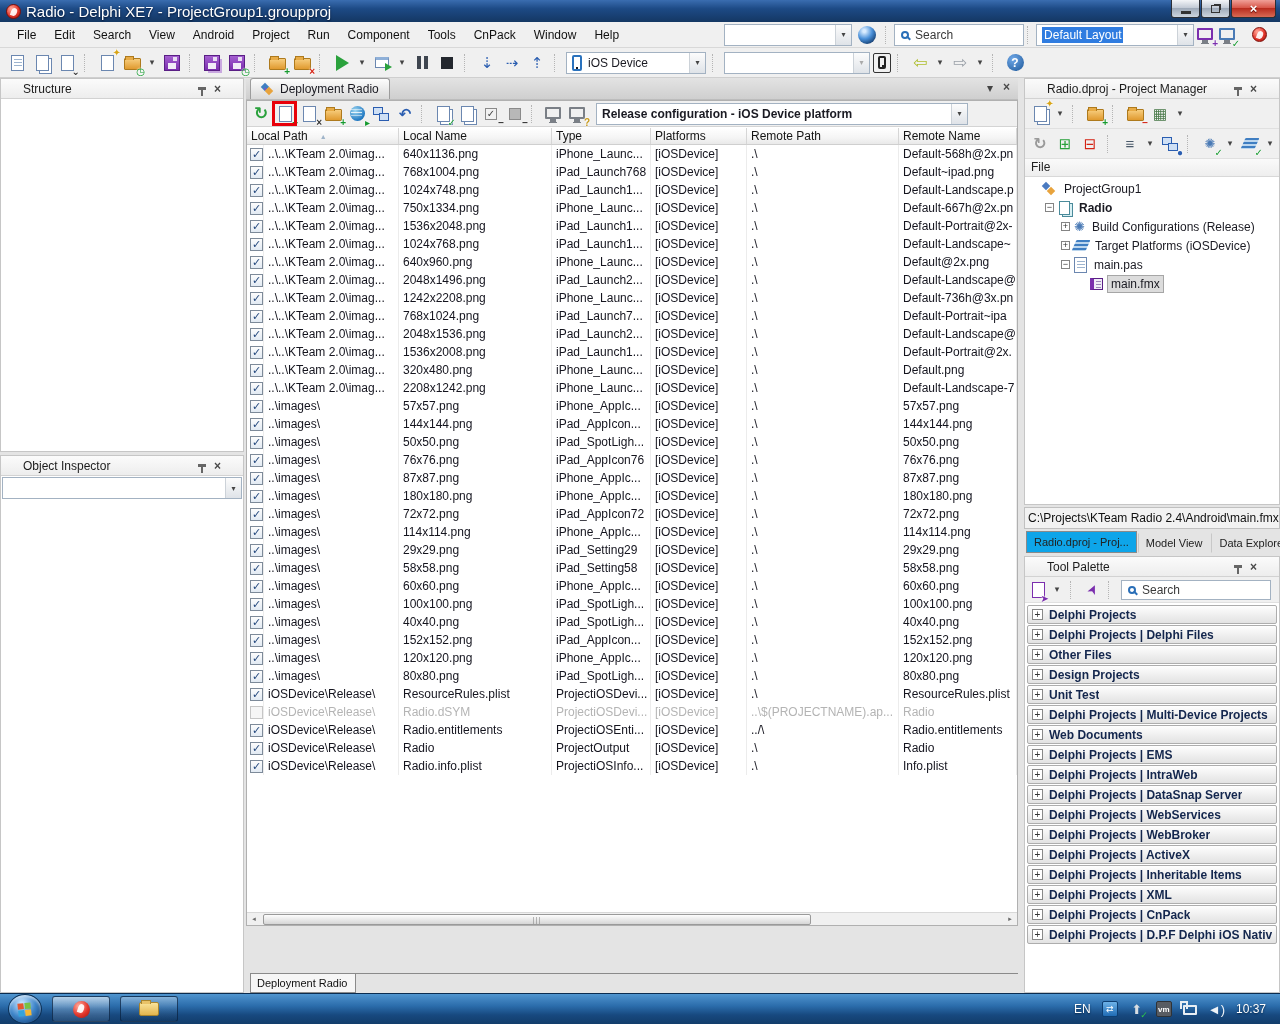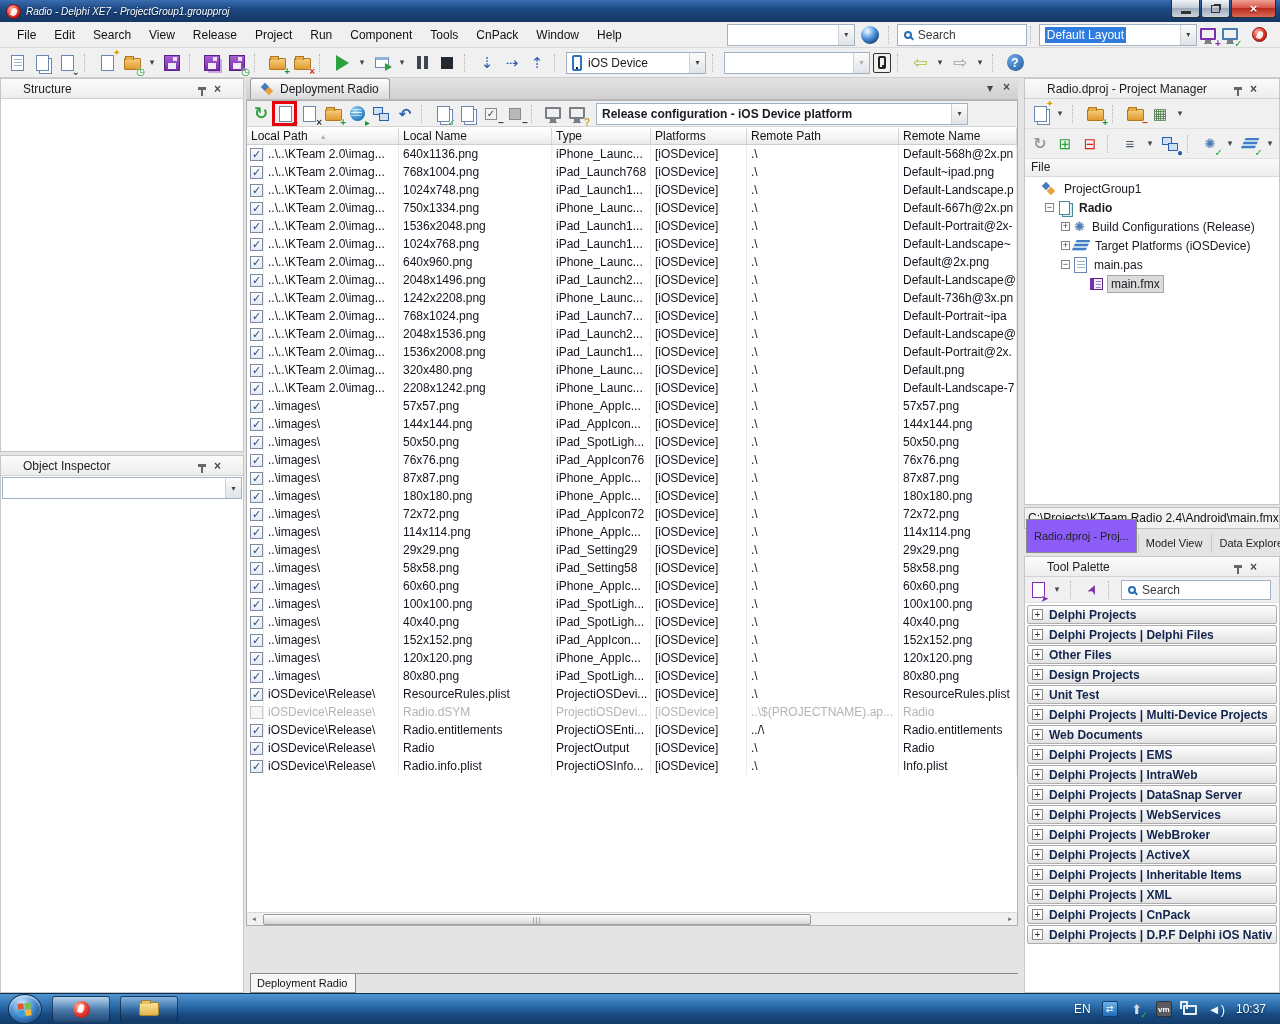--- a/index.html
+++ b/index.html
@@ -6,21 +6,21 @@
   html,body { width:1280px; height:1024px; overflow:hidden; }
   body { font-family:"Liberation Sans","DejaVu Sans",sans-serif; font-size:12px; color:#1a1a22; background:#e9e9e9; position:relative; }
 
   
   #titlebar { position:absolute; top:0; left:0; width:1280px; height:22px;
     background:linear-gradient(#3a6db0,#1d4a85 40%,#143763); display:flex; align-items:center; padding:0 4px; }
   .appicon { width:15px; height:15px; border-radius:50%;
     background:radial-gradient(circle at 35% 30%, #ff9d8f 8%, #e2362b 55%, #9e120c); border:1px solid #7e0e08; position:relative; margin:0 5px 0 2px; flex:none;}
   .appicon::after{ content:''; position:absolute; left:4px; top:3px; width:6px; height:8px; border-radius:50% 50% 50% 0;
     background:#fff; transform:rotate(20deg); opacity:.9;}
-  #titlebar .ttl { color:#fff; font-size:10px; text-shadow:0 1px 2px #00112e;font-style:italic; }
+  #titlebar .ttl { color:#fff; font-size:15px; text-shadow:0 1px 2px #00112e; }
   .winbtns { margin-left:auto; display:flex; gap:1px; align-self:flex-start; }
   .wb { width:29px; height:18px; border:1px solid #2b2f36; border-top:none; border-radius:0 0 3px 3px;
     background:linear-gradient(#f3f5f8,#c3cbd6 45%,#9ba7b6 46%,#cdd5df); display:flex; align-items:center; justify-content:center; }
   .wb.close { width:45px; background:linear-gradient(#f0a098,#d8574a 45%,#b7281b 46%,#d86a54); color:#fff; font-weight:bold; }
   .wb .minbar { width:10px; height:3px; background:#333; margin-top:7px; }
   .wb .rest { width:9px; height:8px; border:1px solid #333; background:transparent; box-shadow:2px -2px 0 -1px #333; }
   .wb.close span{ font-size:13px; line-height:13px; text-shadow:0 1px 1px #5e0a02;}
 
   
   #menubar { position:absolute; top:22px; left:0; width:1280px; height:26px; background:#f0f0f0;
@@ -147,21 +147,21 @@
   .i-proj::before { content:''; position:absolute; left:1px; top:0; width:9px; height:12px; background:#fff; border:1px solid #4a8a9a; box-shadow:3px 2px 0 -1px #d8f0f4, 3px 2px 0 0 #4a8a9a; }
   .i-gear { color:#4a7ab5; font-size:13px; line-height:1; flex:none; }
   .i-layers { width:14px; height:11px; flex:none; background:repeating-linear-gradient(#3f7ec2 0 2px, #bcd6ee 2px 4px); transform:skewX(-24deg); border-radius:1px; }
   .i-form { width:13px; height:12px; background:#f0ecf8; border:1px solid #5a1f85; border-left:4px solid #7b2fae; flex:none; position:relative;}
   .i-form::after { content:''; position:absolute; left:2px; top:2px; width:5px; height:1px; background:#9a86b8; box-shadow:0 3px 0 #9a86b8, 0 6px 0 #9a86b8; }
 
   #pm-status { position:absolute; top:429px; left:0; width:256px; height:22px; background:#f2f2f2; border:1px solid #c0c0c0;
     display:flex; align-items:center; padding:0 3px; white-space:nowrap; overflow:hidden; color:#101010; }
   #pm-tabs { position:absolute; top:451px; left:0; width:256px; height:24px; display:flex; align-items:flex-end; padding-left:2px; gap:1px; }
   .pmtab { height:20px; display:flex; align-items:center; padding:0 7px; font-size:11px; color:#222; border:1px solid transparent; white-space:nowrap; }
-  .pmtab.active { background:#8b5cf6; border:1px solid #8a8a8a; height:34px; }
+  .pmtab.active { background:#0ea5e9; border:1px solid #8a8a8a; height:22px; }
   .pmtab.plain { border-left:1px solid #c8c8c8; }
 
   #toolpalette { position:absolute; top:478px; left:0; width:256px; bottom:0; background:#fff; border:1px solid #c6c6c6; }
   .tp-toolbar { height:26px; background:#f0f0f0; border-bottom:1px solid #e0e0e0; display:flex; align-items:center; gap:4px; padding:0 4px; }
   .tp-search { width:150px; height:20px; }
   .cursor-g { color:#7b2fae; font-size:13px; display:inline-block; transform:rotate(-65deg); line-height:1; }
   #tp-list { padding:2px 2px; background:#fff; }
   .cat { height:19px; margin-bottom:1px; display:flex; align-items:center; gap:6px; padding:0 4px;
     background:linear-gradient(#fefefe,#e2e2e2); border:1px solid #adadad; border-radius:2px; }
   .cat .expbox { width:11px; height:11px; border:1px solid #888; background:#fff; font-size:10px; line-height:9px; text-align:center; color:#333; flex:none; }
@@ -214,21 +214,21 @@
       </div>
   </div>
 </div>
 
 <div id="menubar">
   <span id="menu-items" style="display:flex;">
       <span class="mi">File</span>
       <span class="mi">Edit</span>
       <span class="mi">Search</span>
       <span class="mi">View</span>
-      <span class="mi">Release</span>
+      <span class="mi">Android</span>
       <span class="mi">Project</span>
       <span class="mi">Run</span>
       <span class="mi">Component</span>
       <span class="mi">Tools</span>
       <span class="mi">CnPack</span>
       <span class="mi">Window</span>
       <span class="mi">Help</span>
     </span>
   <span style="margin-left:96px;"></span>
   <div class="combo" style="width:128px;">

